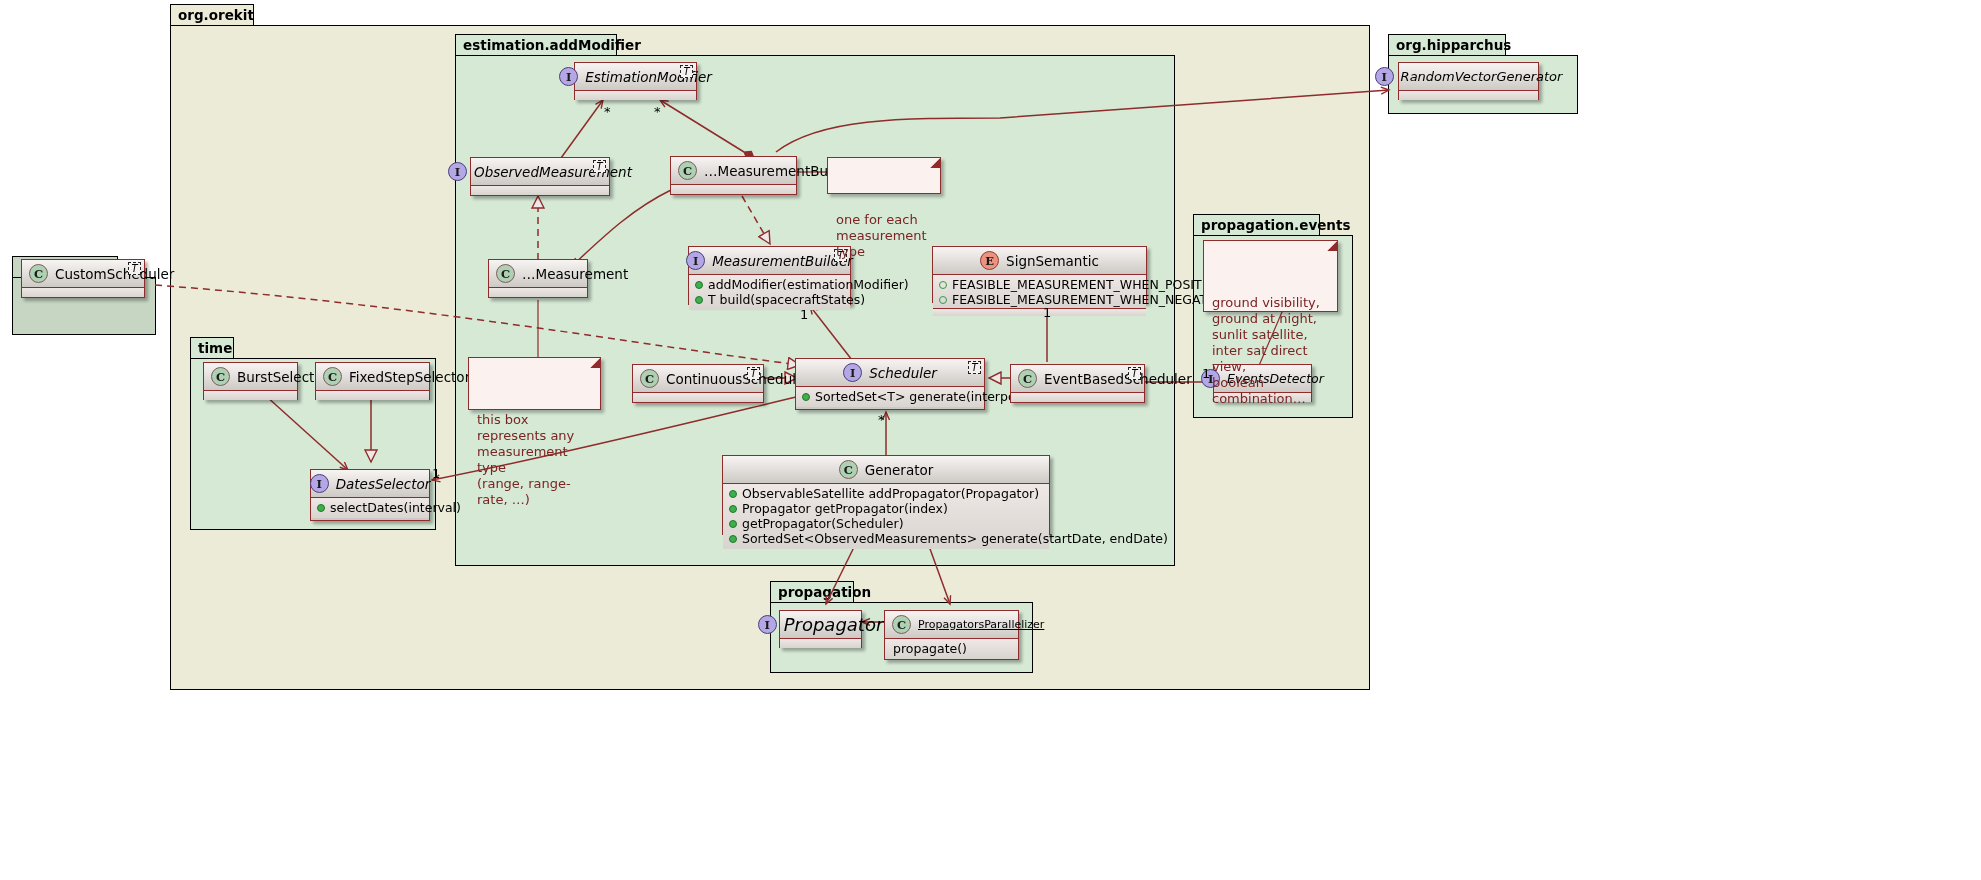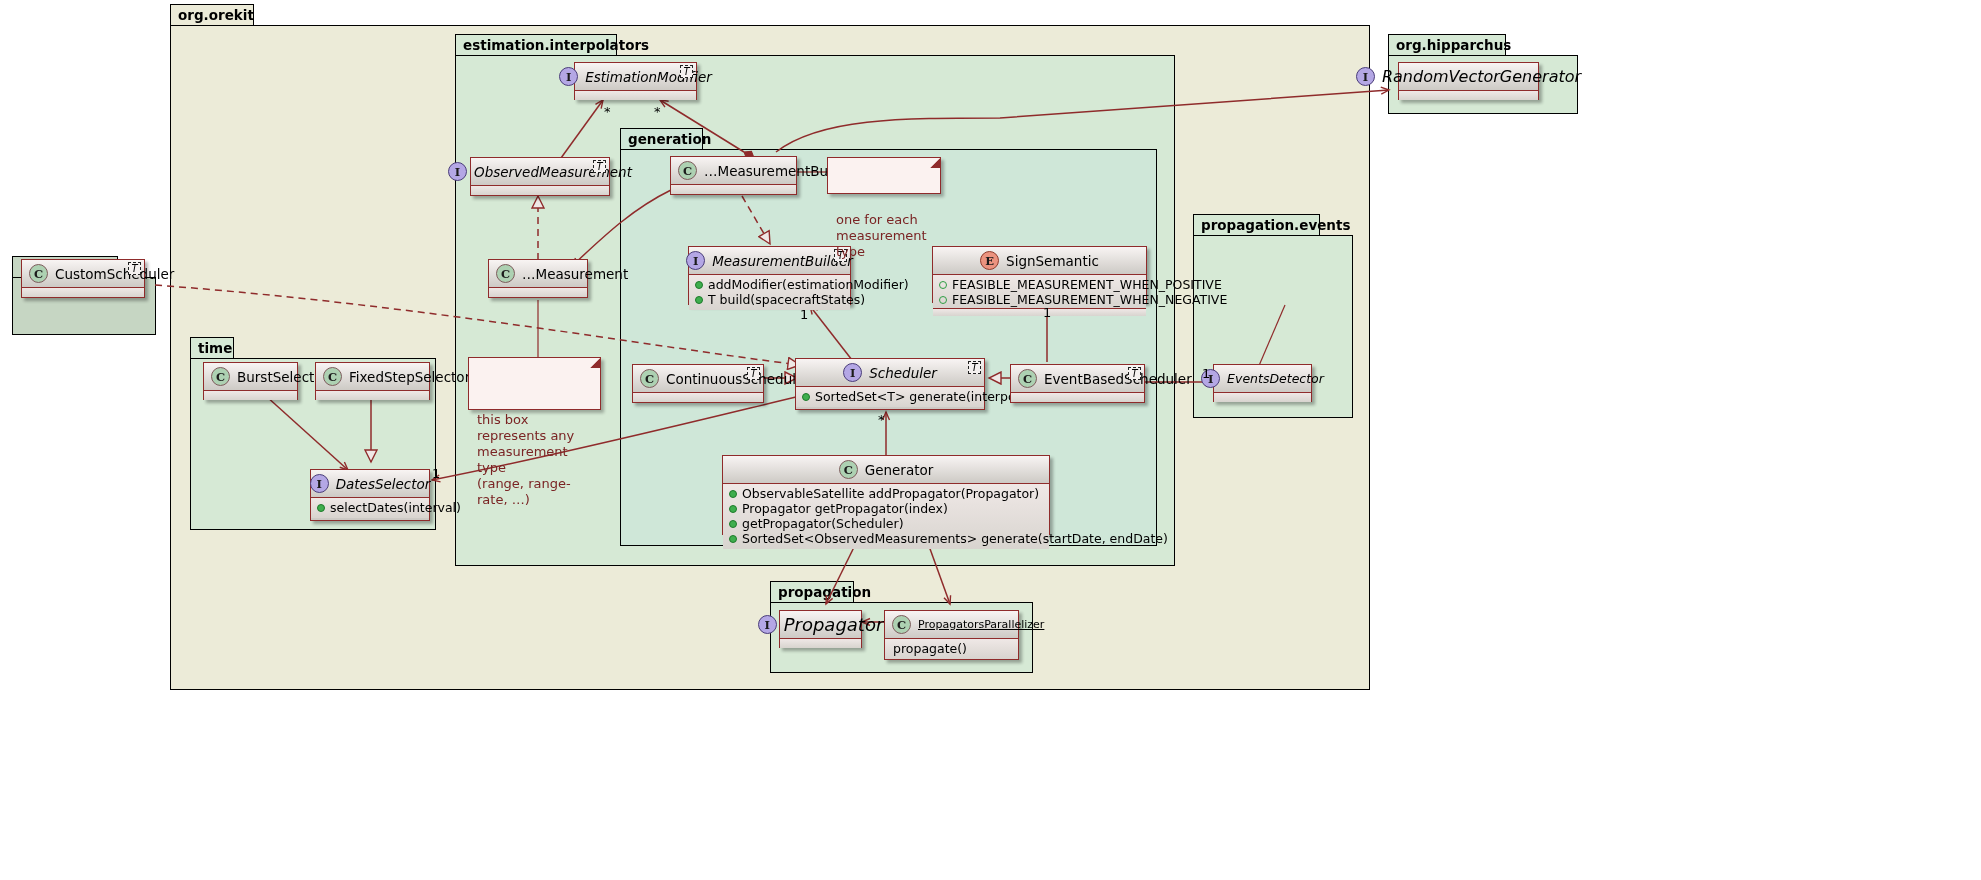--- a/index.html
+++ b/index.html
@@ -117,31 +117,25 @@
 
   <div class="pkg beige" style="left:170px;top:4px;width:1200px;height:686px;">
     <div class="tab" style="width:84px;">
       <span>org.orekit</span>
     </div>
     <div class="body" style="top:21px;width:1200px;height:665px;"></div>
   </div>
 
   <div class="pkg green" style="left:455px;top:34px;width:720px;height:532px;">
     <div class="tab" style="width:162px;">
-      <span>estimation.interpolators</span>
+      <span>estimation.addModifier</span>
     </div>
     <div class="body" style="top:21px;width:720px;height:511px;"></div>
   </div>
 
-  <div class="pkg green2" style="left:620px;top:128px;width:537px;height:418px;">
-    <div class="tab" style="width:83px;">
-      <span>generation</span>
-    </div>
-    <div class="body" style="top:21px;width:537px;height:397px;"></div>
-  </div>
 
   <div class="pkg sage" style="left:12px;top:256px;width:144px;height:58px;">
     <div class="tab" style="width:106px;">
       <span>mission.specific</span>
     </div>
     <div class="body" style="top:21px;width:144px;height:58px;"></div>
   </div>
 
   <div class="pkg green" style="left:190px;top:337px;width:246px;height:193px;">
     <div class="tab" style="width:44px;">
@@ -413,21 +407,21 @@
     <div class="hdr">
       <span class="stc i">I</span>
       <span class="cname ital" style="font-size:12.5px;">EventsDetector</span>
     </div>
     <div class="compart empty"></div>
   </div>
 
   <div class="cls" style="left:1398px;top:62px;width:141px;height:38px;">
     <div class="hdr">
       <span class="stc i">I</span>
-      <span class="cname ital" style="font-size:16px;">RandomVectorGenerator</span>
+      <span class="cname ital" style="font-size:13px;">RandomVectorGenerator</span>
     </div>
     <div class="compart empty"></div>
   </div>
 
   <div class="cls" style="left:779px;top:610px;width:83px;height:38px;">
     <div class="hdr">
       <span class="stc i">I</span>
       <span class="cname ital" style="font-size:18px;">Propagator</span>
     </div>
     <div class="compart empty"></div>
@@ -453,20 +447,29 @@
   </div>
 
   <div class="note" style="left:468px;top:357px;width:133px;height:53px;">
     <span class="fold"></span>
     <span class="fold2"></span>
     <span>this box represents any
 measurement type
 (range, range-rate, …)</span>
   </div>
 
+  <div class="note" style="left:1203px;top:240px;width:135px;height:72px;">
+    <span class="fold"></span>
+    <span class="fold2"></span>
+    <span>ground visibility,
+ground at night,
+sunlit satellite,
+inter sat direct view,
+boolean combination…</span>
+  </div>
 
   <span class="mult" style="left:604px;top:104px;">*</span>
   <span class="mult" style="left:654px;top:104px;">*</span>
   <span class="mult" style="left:800px;top:307px;">1</span>
   <span class="mult" style="left:1043px;top:305px;">1</span>
   <span class="mult" style="left:878px;top:412px;">*</span>
   <span class="mult" style="left:432px;top:466px;">1</span>
   <span class="mult" style="left:1202px;top:366px;">1</span>
 
 </div>

